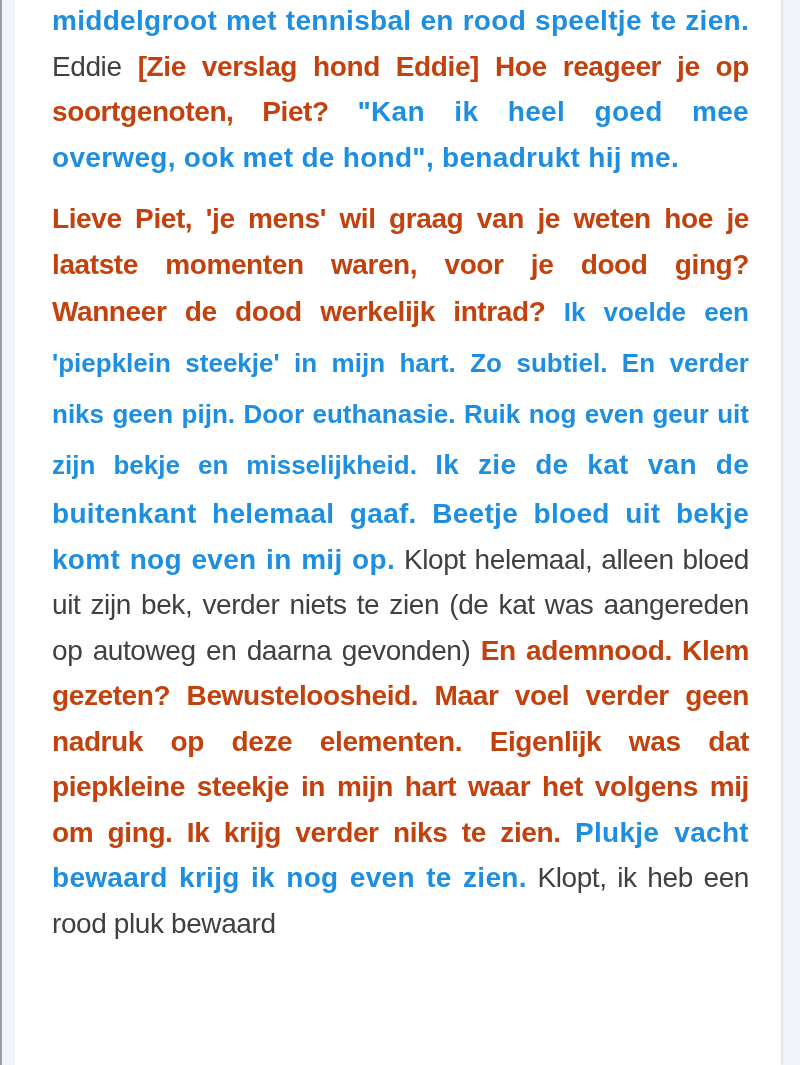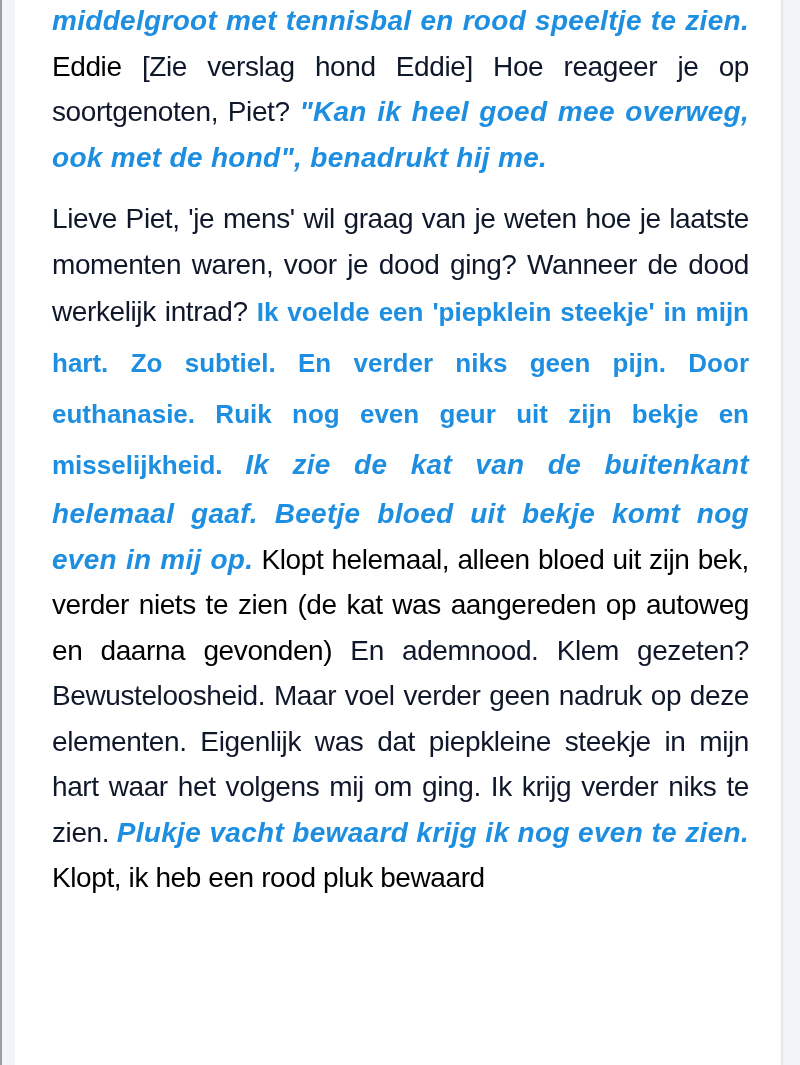--- a/index.html
+++ b/index.html
@@ -21,24 +21,24 @@
   .content {
     position: absolute; left: 52px; top: 0; width: 697px;
     font-family: "Liberation Sans", "DejaVu Sans", sans-serif;
     color: #6b6b6b;
     font-size: 28px;
     letter-spacing: -0.4px;
   }
   p { margin: 0; text-align: justify; }
   p.p1 { line-height: 45.5px; margin-top: -2px; }
   p.p2 { line-height: 45.5px; margin-top: 16px; }
-  .b { color: #1e8fe0; font-weight: bold; letter-spacing: 0.3px; font-style: italic; }
+  .b { color: #1e8fe0; font-weight: bold; letter-spacing: 0.3px; }
   .bl { color: #1e8fe0; font-weight: bold; font-size: 26px; letter-spacing: 0; }
-  .r { color: #000000; }
-  .g { color: #0f172a; }
+  .r { color: #404040; }
+  .g { color: #c2410c; font-weight: bold; }
   .tall { line-height: 51px; }
 </style>
 </head>
 <body>
 
 <div class="edge-left"></div>
 <div class="card"></div>
 
 <div class="content">
   <p class="p1">

